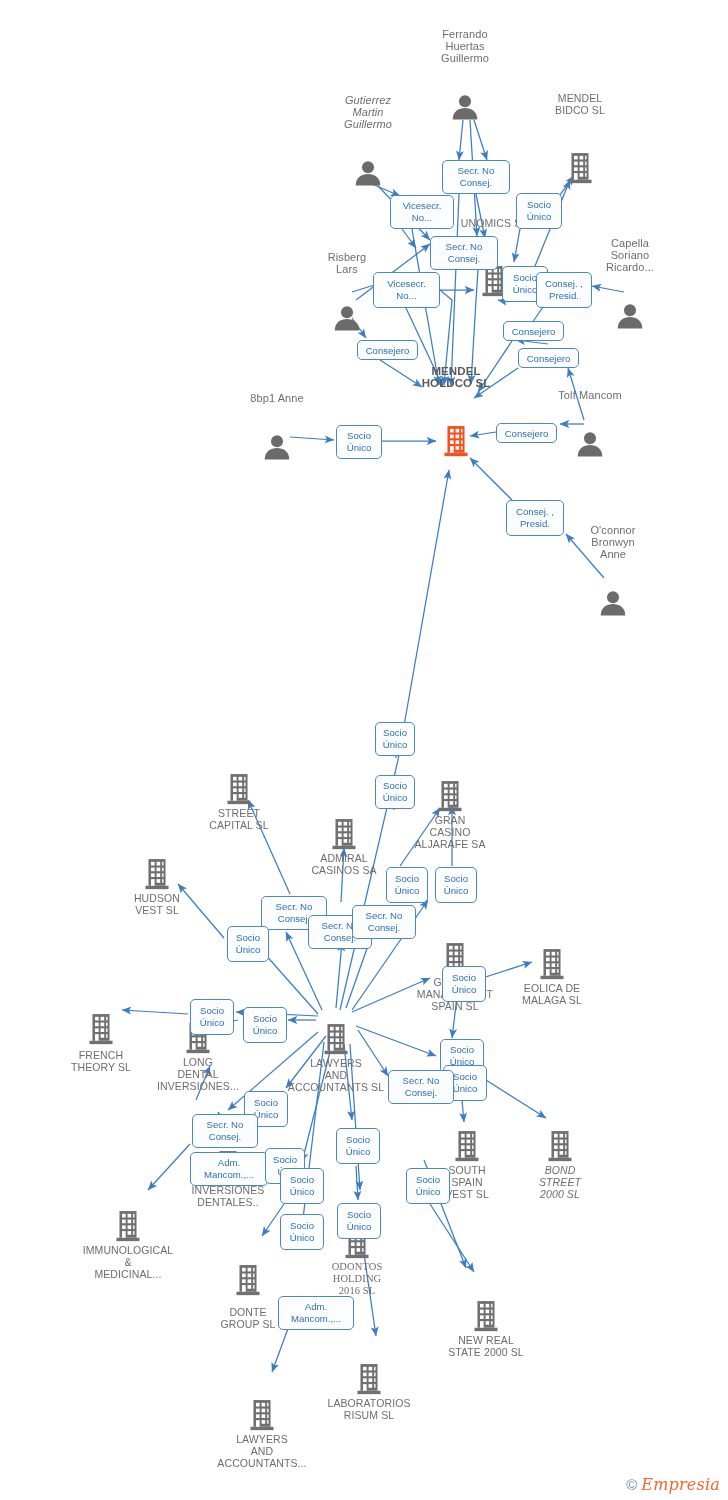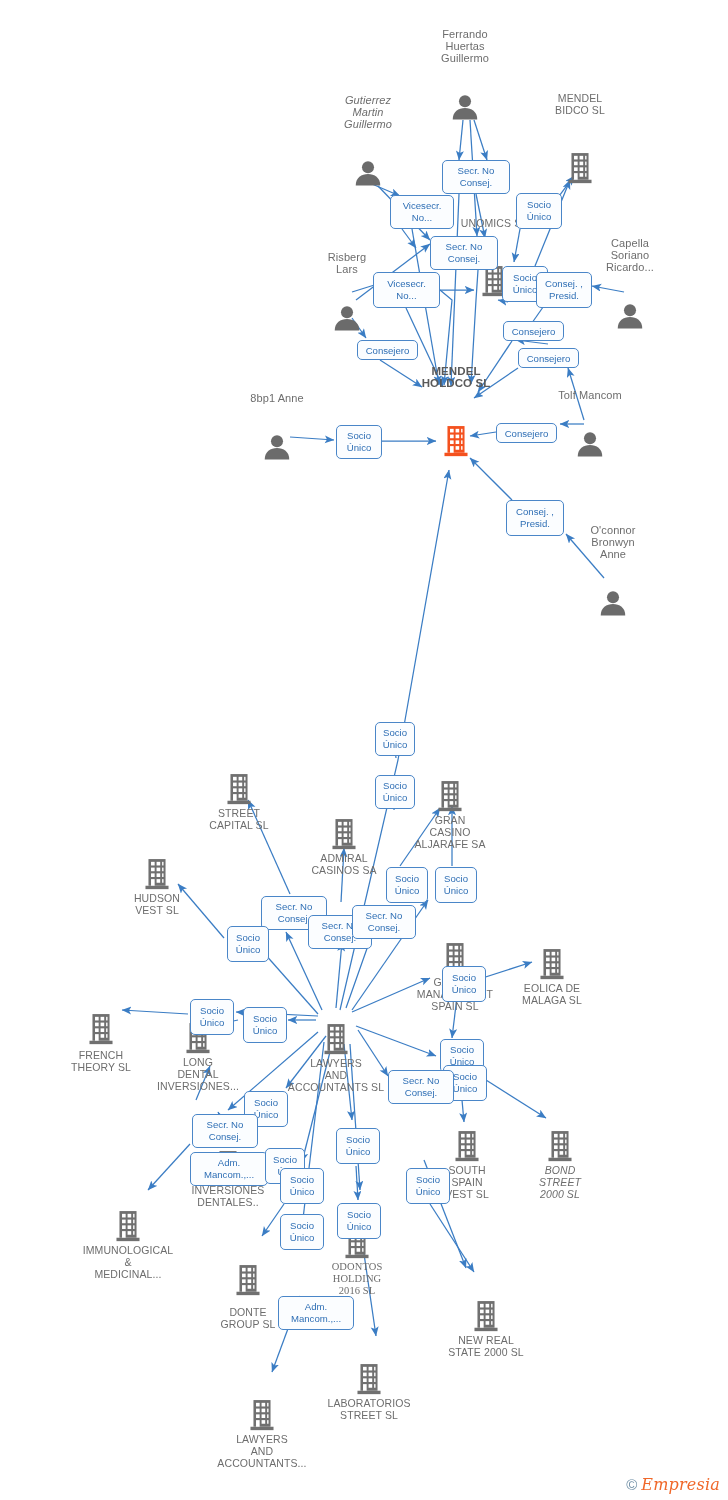--- a/index.html
+++ b/index.html
@@ -673,21 +673,21 @@
               <rect x="16.8" y="9" width="1.3" height="3.4"></rect>
               <rect x="6.4" y="14.4" width="3.4" height="3.4"></rect>
               <rect x="11.6" y="14.4" width="3.4" height="3.4"></rect>
               <rect x="16.8" y="14.4" width="1.3" height="3.4"></rect>
               <rect x="6.4" y="19.8" width="3.4" height="6.2"></rect>
               <rect x="11.6" y="19.8" width="3.4" height="3.4"></rect>
               <rect x="16.8" y="19.8" width="1.3" height="3.4"></rect>
             </g>
           </svg></span>
         <div class="nlabel" style="top: 34px; width: 130px;">LABORATORIOS
-STREET  SL</div>
+RISUM  SL</div>
       </div>
       <div class="node company" style="left: 262px; top: 1399px;">
         <span class="glyph"><svg width="26" height="32" viewBox="0 0 24 30" xmlns="http://www.w3.org/2000/svg">
             <rect x="4" y="1" width="16" height="25" fill="#707070"></rect>
             <rect x="1.2" y="26" width="21.6" height="3.2" fill="#707070"></rect>
             <g fill="#ffffff">
               <rect x="6.4" y="3.6" width="3.4" height="3.4"></rect>
               <rect x="11.6" y="3.6" width="3.4" height="3.4"></rect>
               <rect x="16.8" y="3.6" width="1.3" height="3.4"></rect>
               <rect x="6.4" y="9" width="3.4" height="3.4"></rect>

